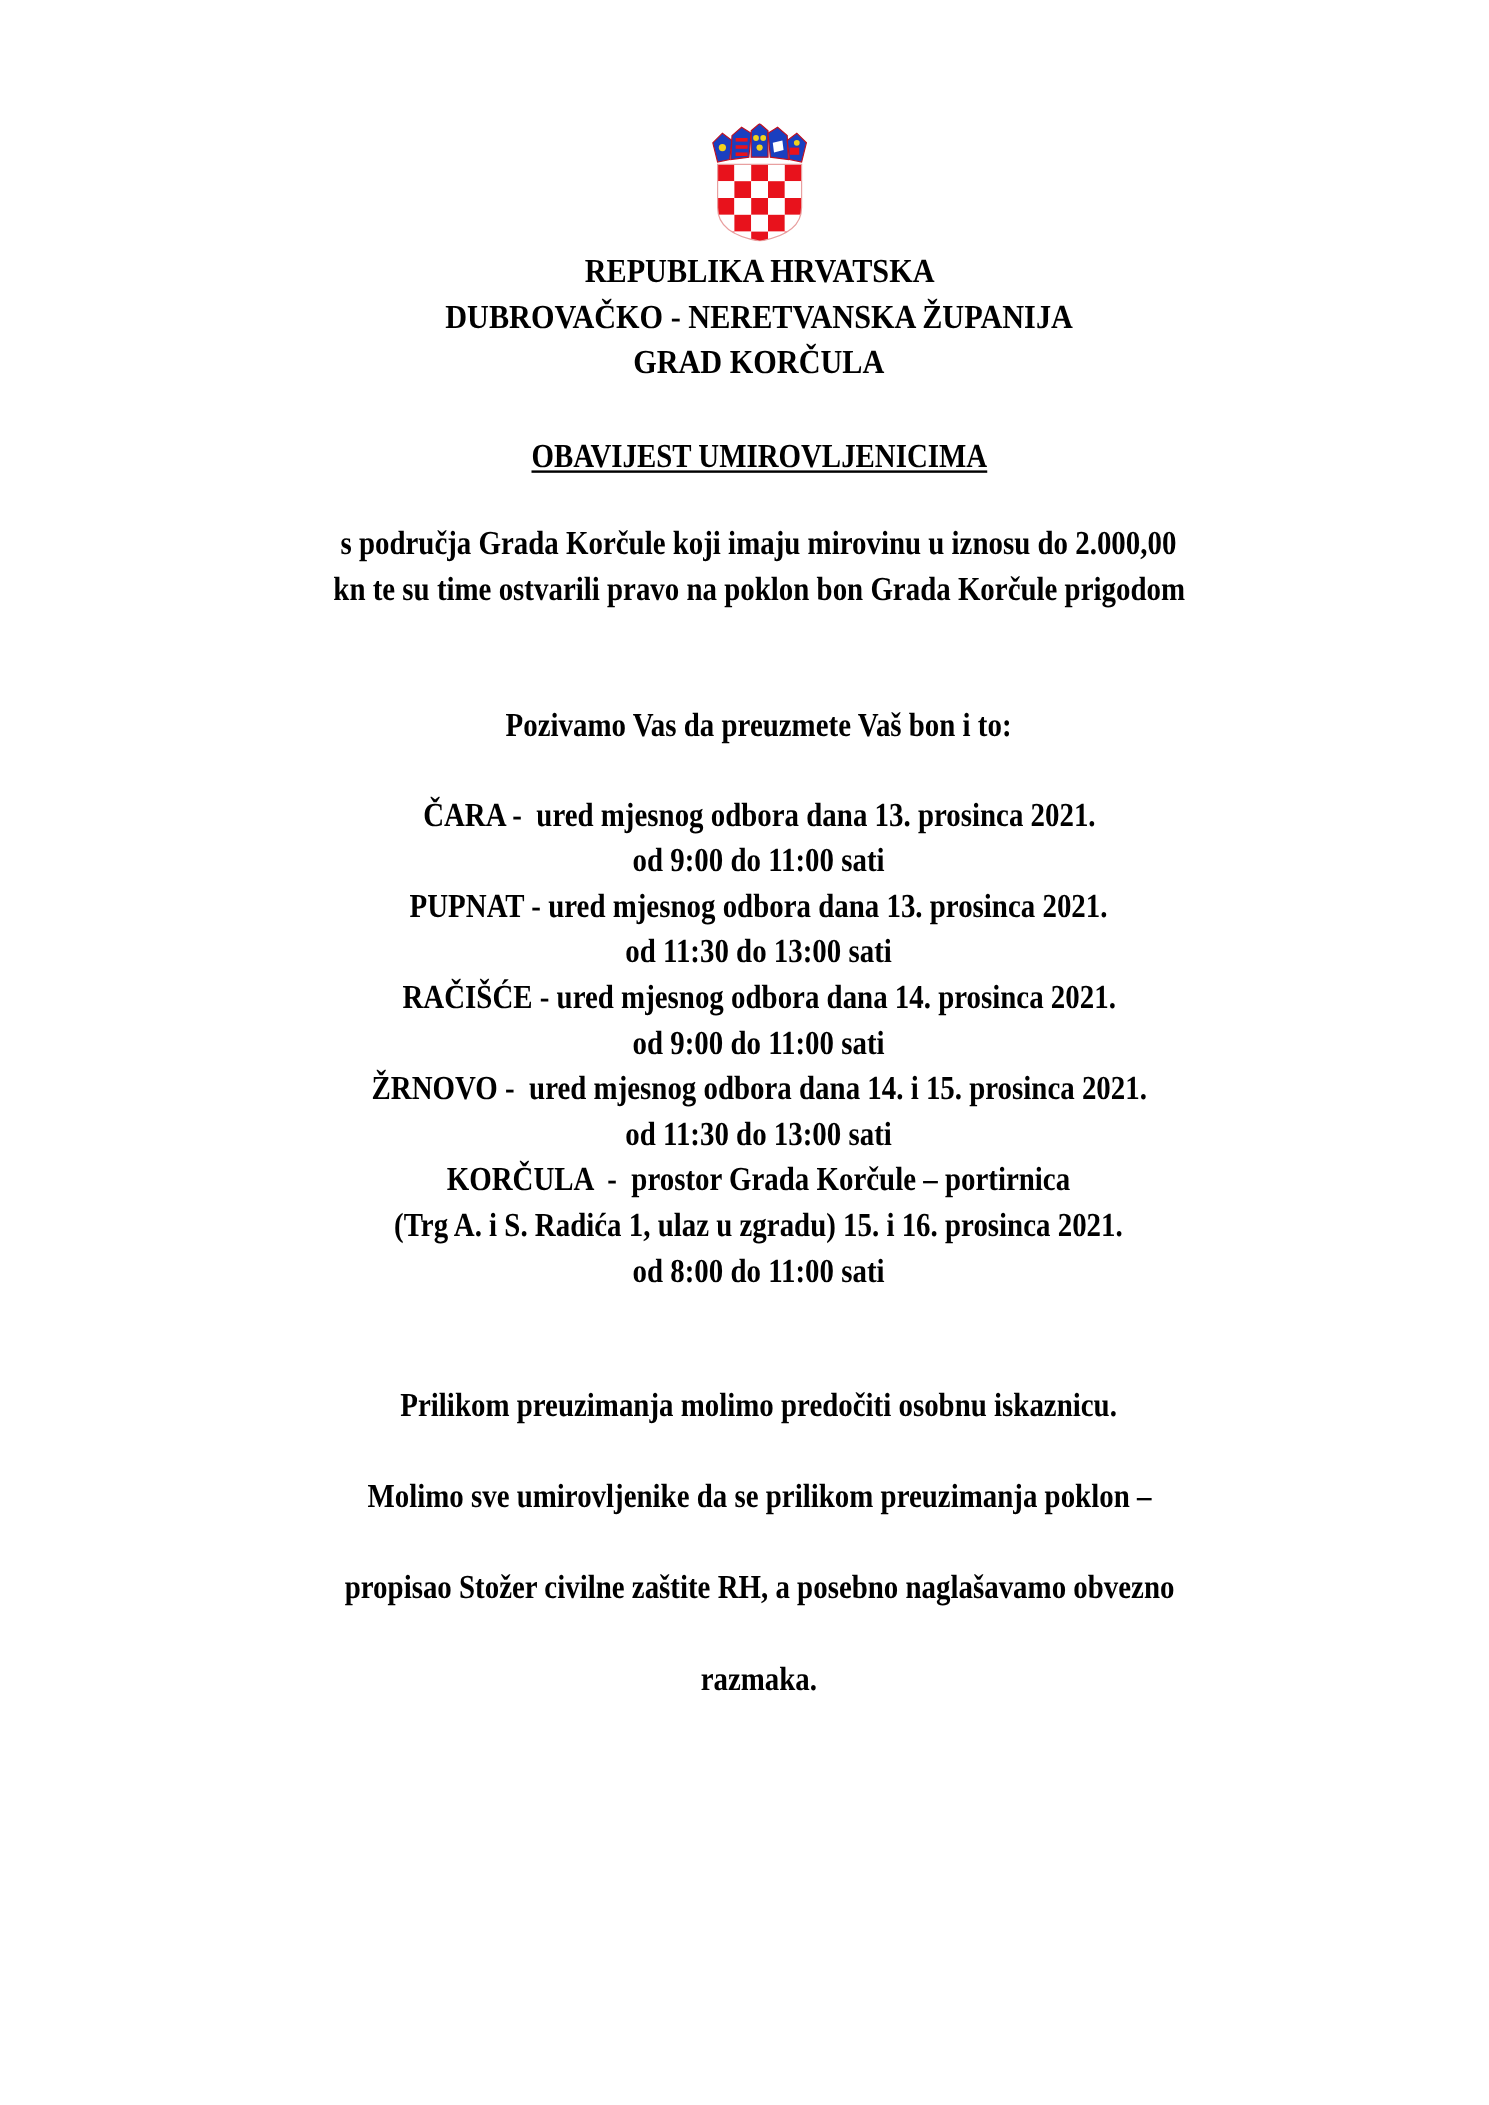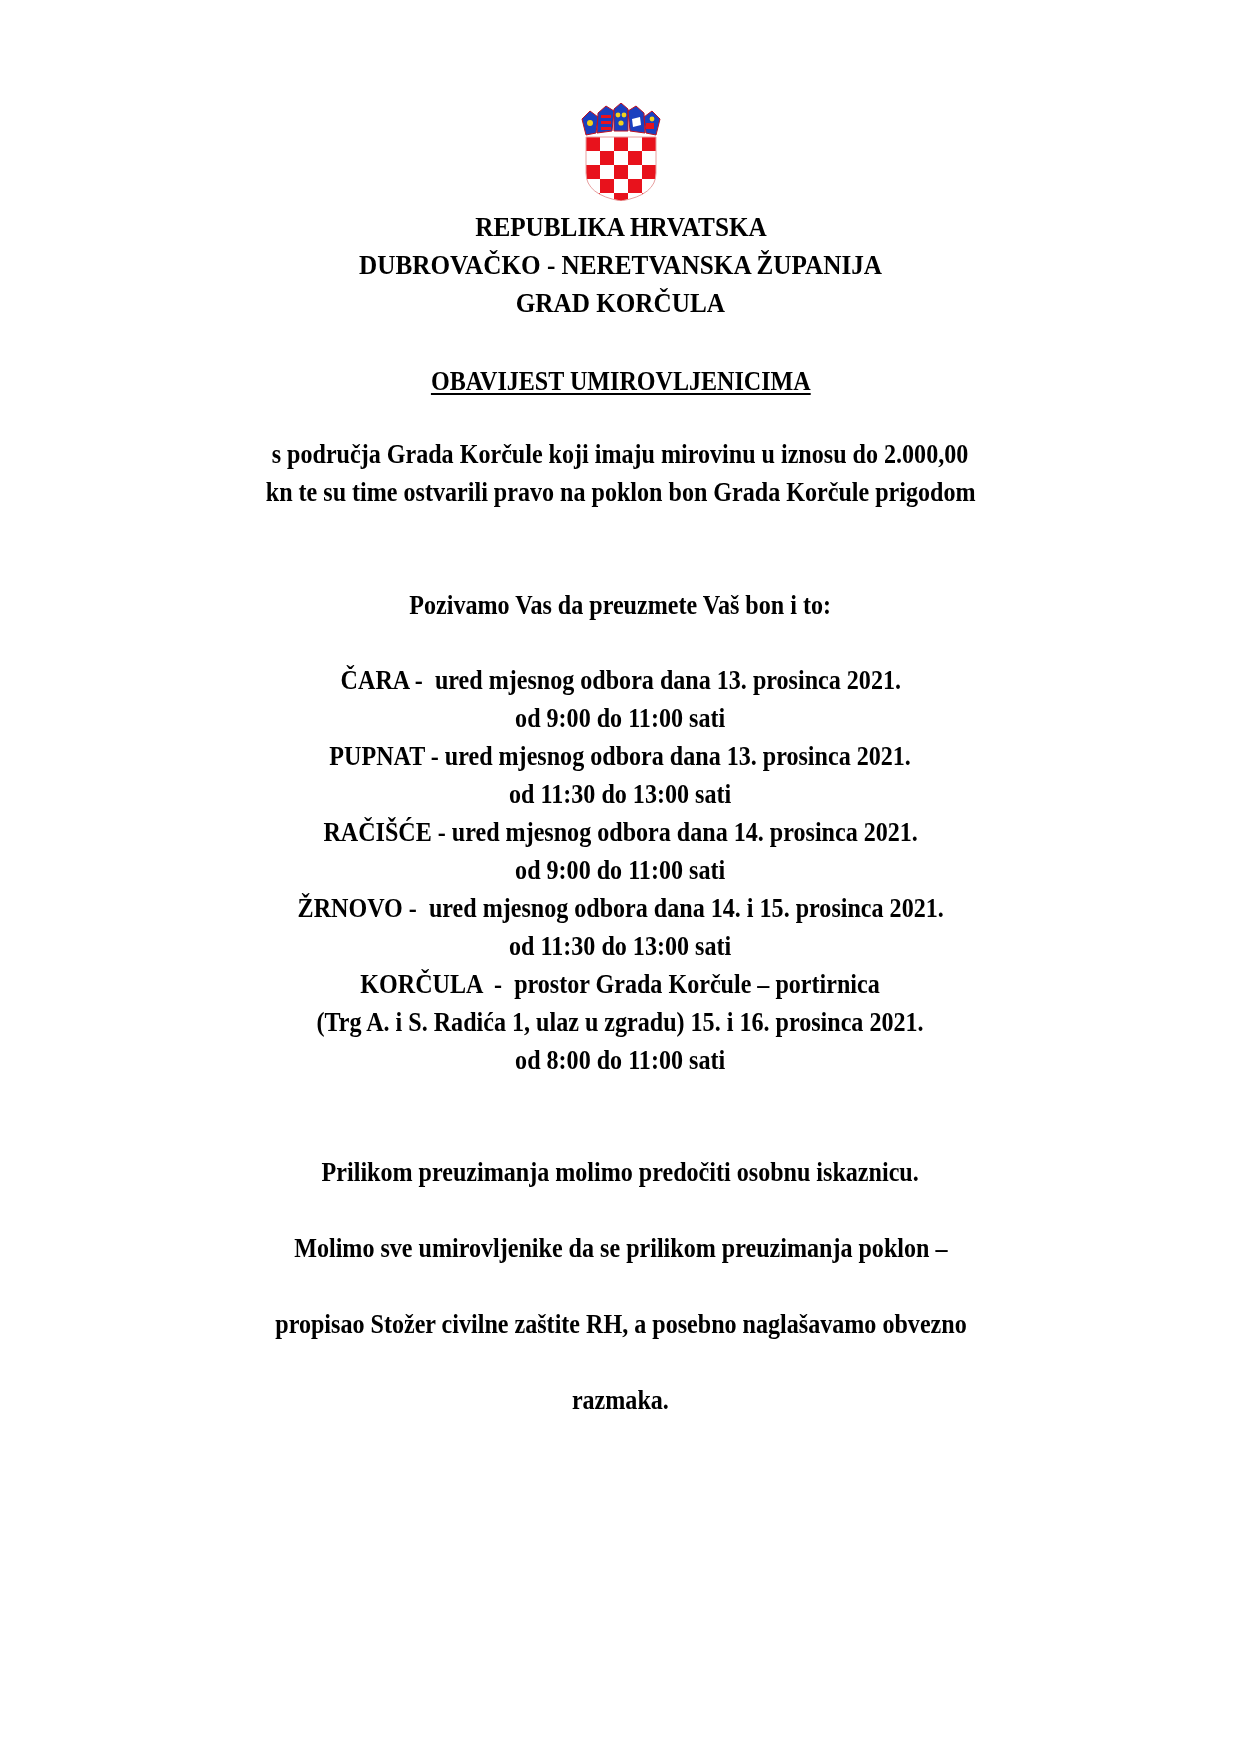--- a/index.html
+++ b/index.html
@@ -10,21 +10,21 @@
     body {
       width: 1241px;
       height: 1754px;
       position: relative;
       overflow: hidden;
       font-family: "Liberation Serif", "DejaVu Serif", serif;
       color: #000000;
     }
     .page {
       position: absolute;
-      left: 0; top: 0;
+      left: 12px; top: 0;
       width: 1149px;
       height: 1754px;
       padding-left: 34px;
     }
     .crest {
       position: absolute;
       left: 580px;
       top: 103px;
       width: 82px;
       height: 98px;

